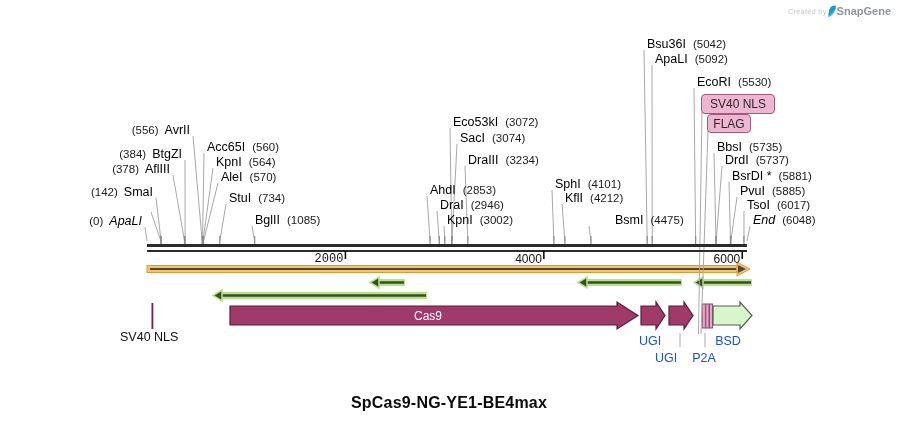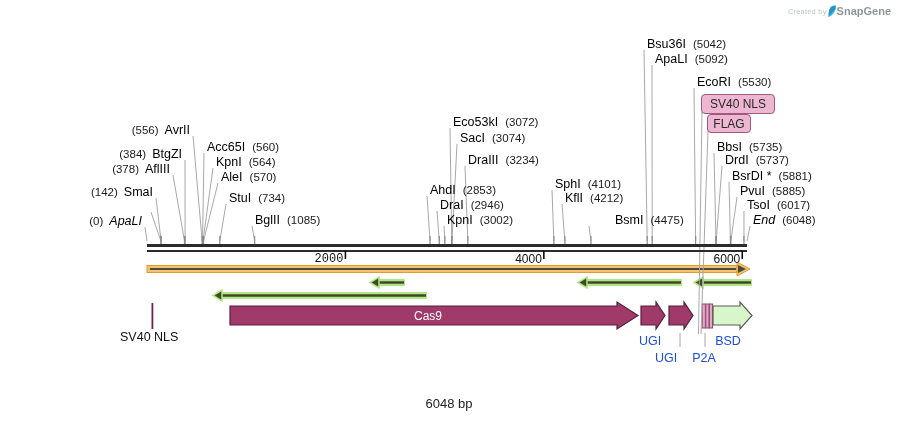--- a/index.html
+++ b/index.html
@@ -168,15 +168,15 @@
       <div class="pinkbox" style="left: 707px; top: 114px; width: 42px; height: 17px;">FLAG</div>
       <div class="cas9label" style="top: 309px; left: 428px;">Cas9</div>
       <div class="sv40label" style="left: 120px; top: 330px;">SV40 NLS</div>
       <div class="featlabel" style="top: 334px; left: 650px;">UGI</div>
       <div class="featlabel" style="top: 334px; left: 728px;">BSD</div>
       <div class="featlabel" style="top: 351px; left: 666px;">UGI</div>
       <div class="featlabel" style="top: 351px; left: 704px;">P2A</div>
     </div>
 
   <div class="title-block">
-    <div class="subtitle">6048 bp</div>
+    <div class="title">SpCas9-NG-YE1-BE4max</div>
   </div>
 </div>
 
 </body></html>

